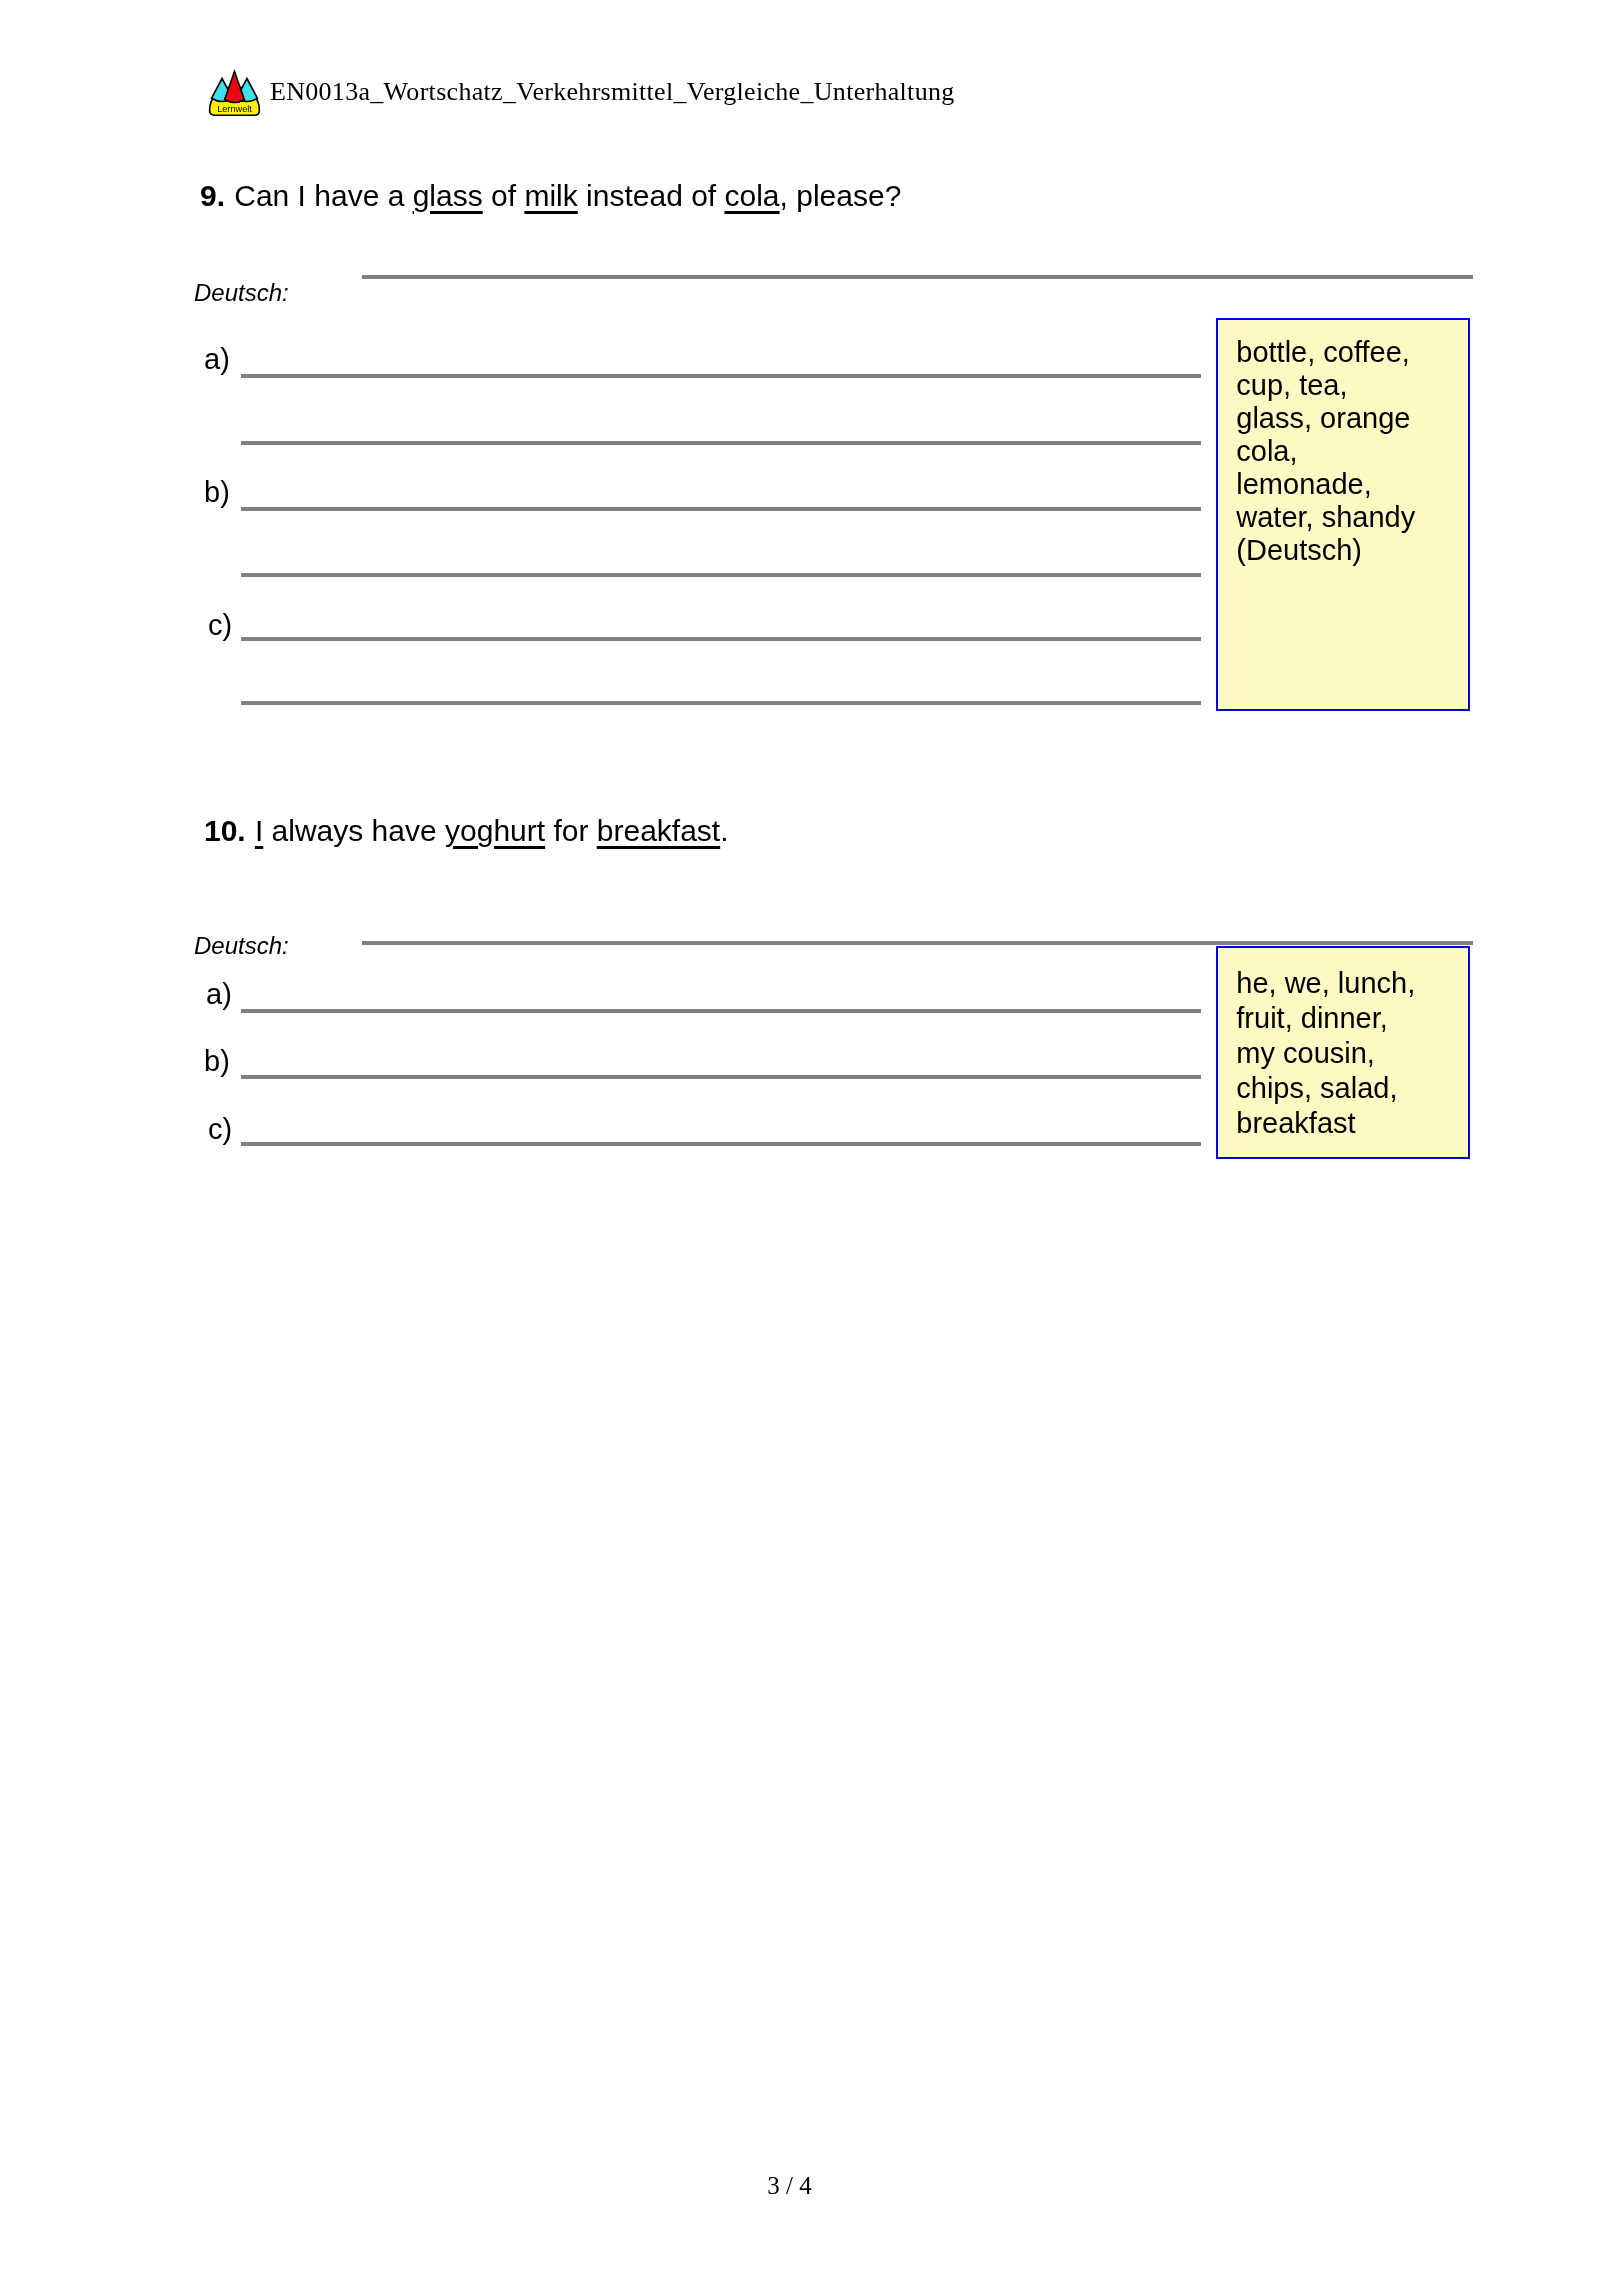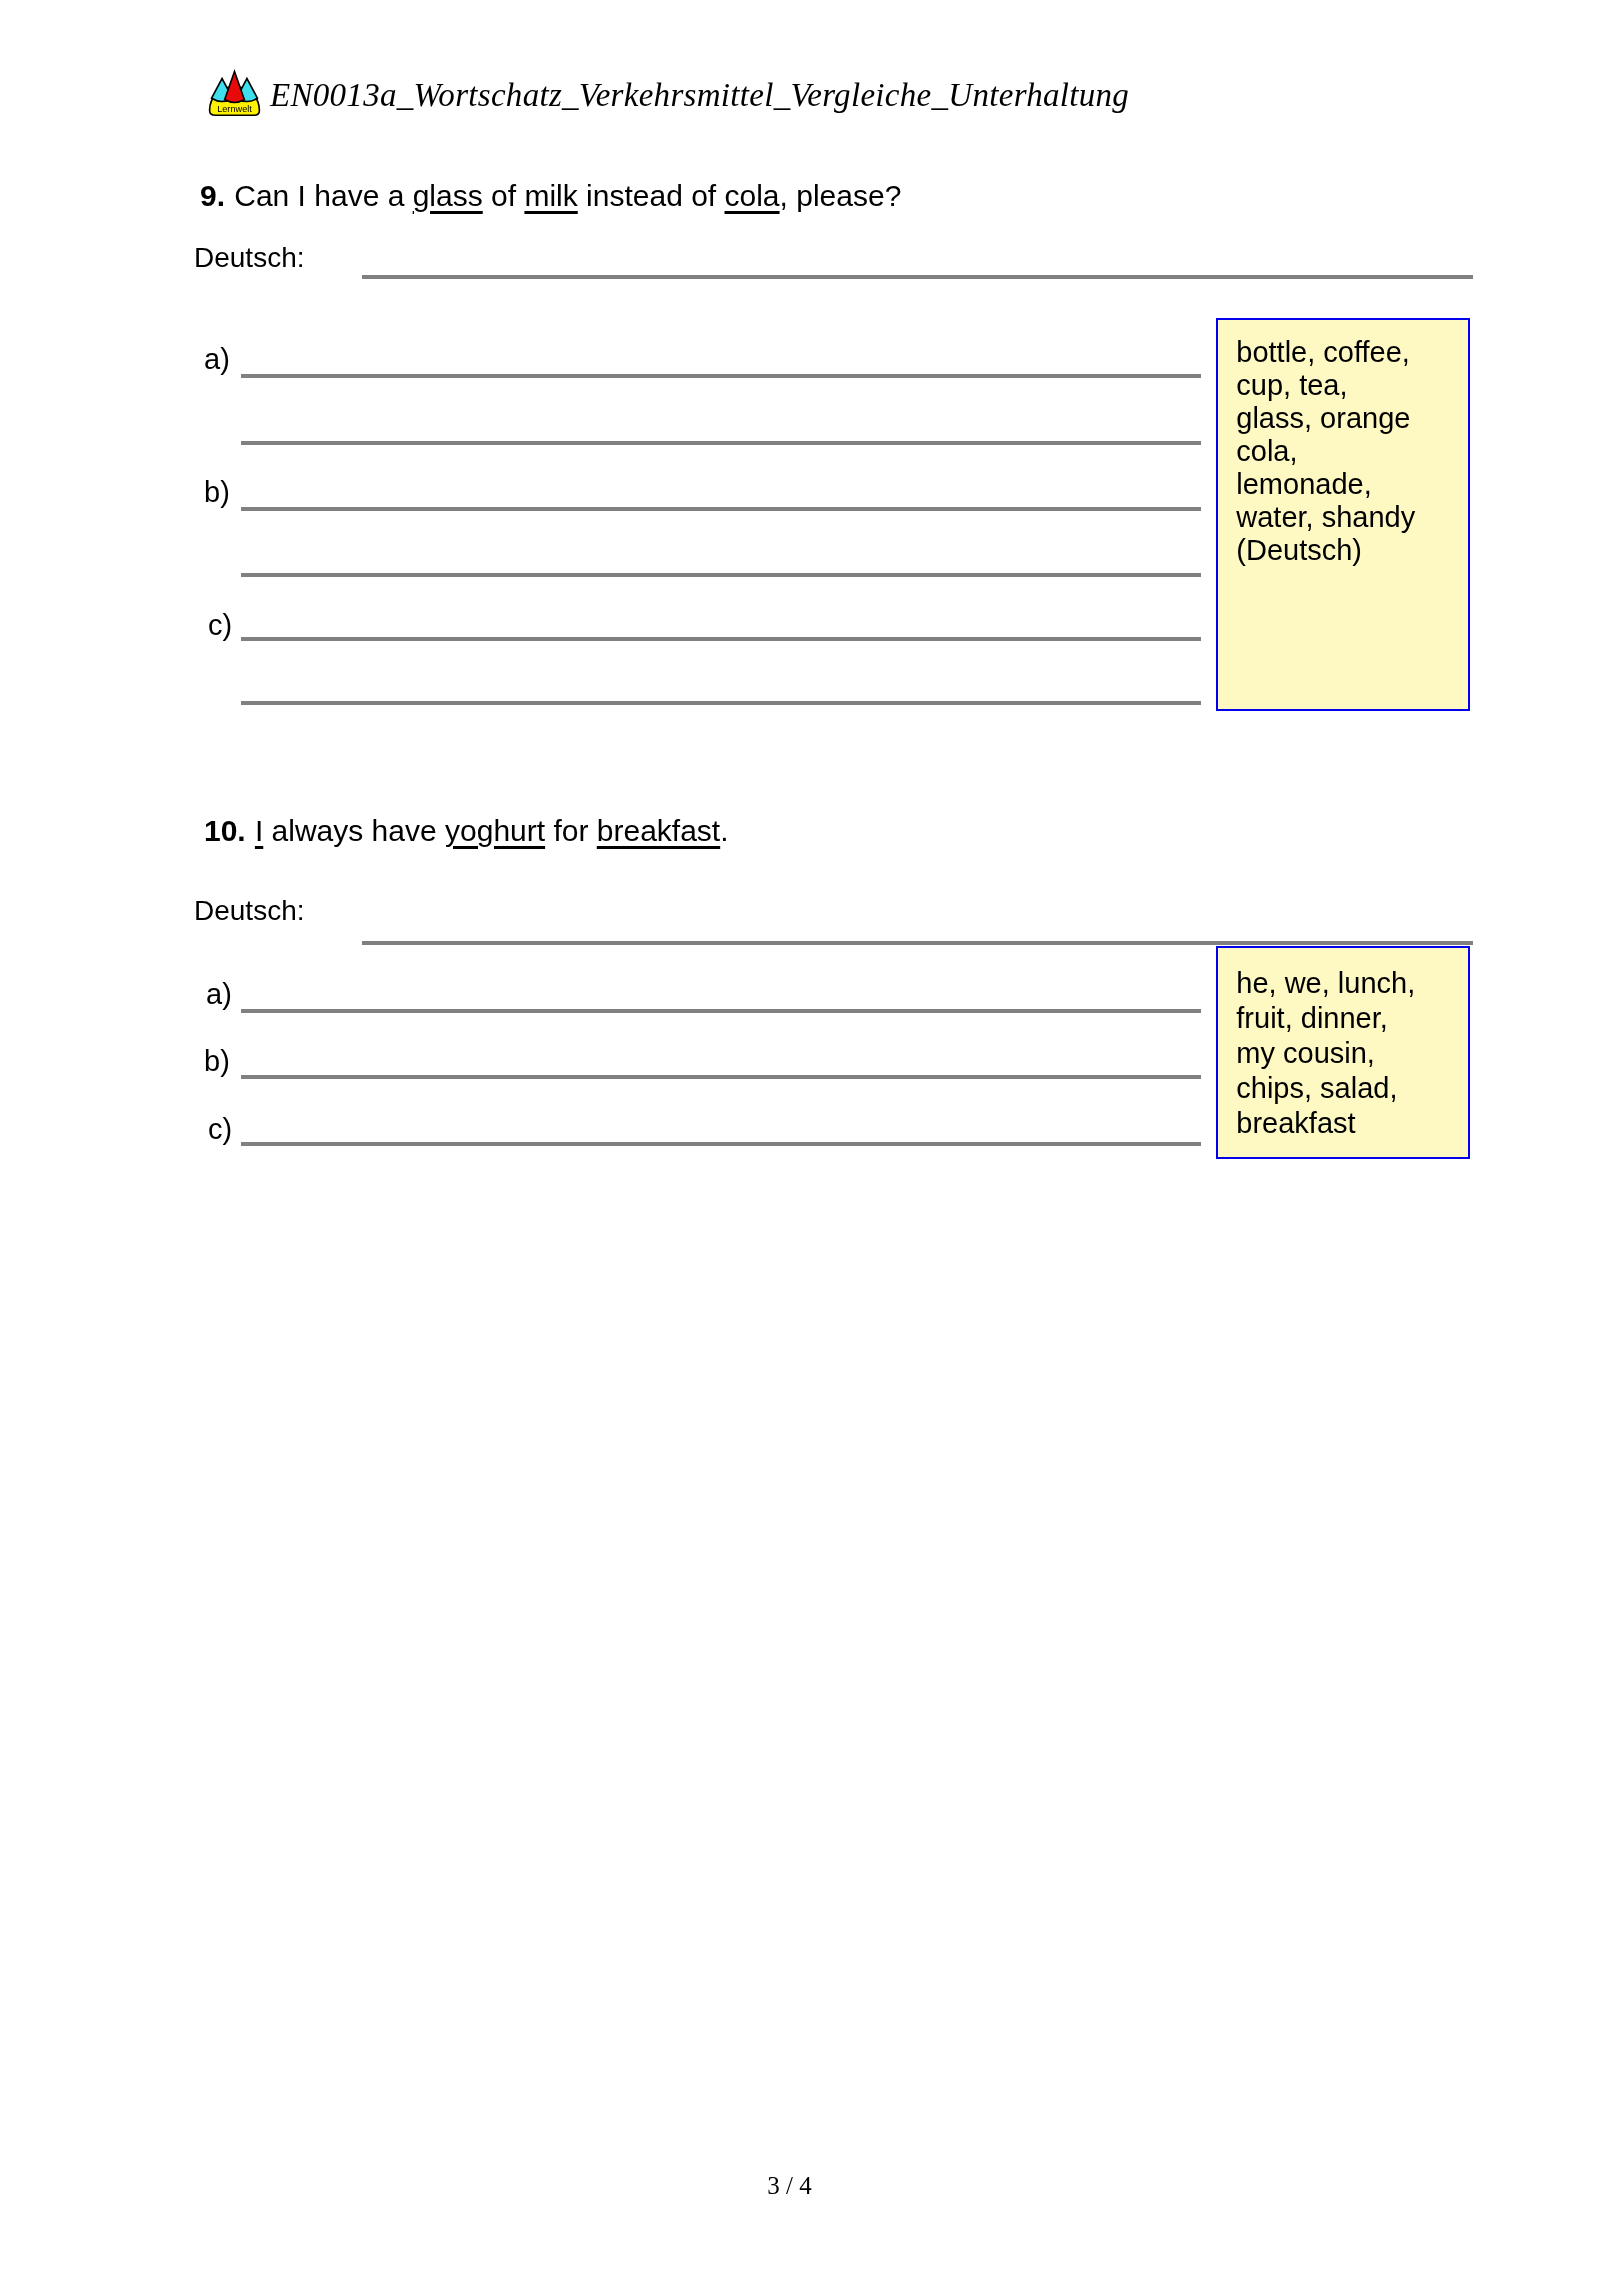--- a/index.html
+++ b/index.html
@@ -9,35 +9,34 @@
     height:2295px;
     background:#ffffff;
     font-family:"Liberation Sans","DejaVu Sans",sans-serif;
     color:#000000;
     overflow:hidden;
   }
   .abs{position:absolute;}
   
   .doctitle{
     font-family:"Liberation Serif","DejaVu Serif",serif;
-    font-style:italic;
-    font-size:33px;
+    font-size:26px;
     white-space:nowrap;
     letter-spacing:0.3px;
   }
   
   .qheading{font-size:30px;white-space:nowrap;}
   .qnum{font-weight:bold;margin-right:9.2px;}
   .useg{
     text-decoration:underline;
     text-decoration-thickness:2.6px;
     text-underline-offset:4.6px;
   }
   
-  .deutsch{font-size:28px;white-space:nowrap;}
+  .deutsch{font-style:italic;font-size:24px;white-space:nowrap;margin-top:37px;}
   
   .gline{height:3.9px;background:#808080;}
   
   .alabel{font-size:29px;}
   
   .wordbox{
     border:2.6px solid #0000EE;
     background:#fef9c3;
     box-sizing:border-box;
   }

